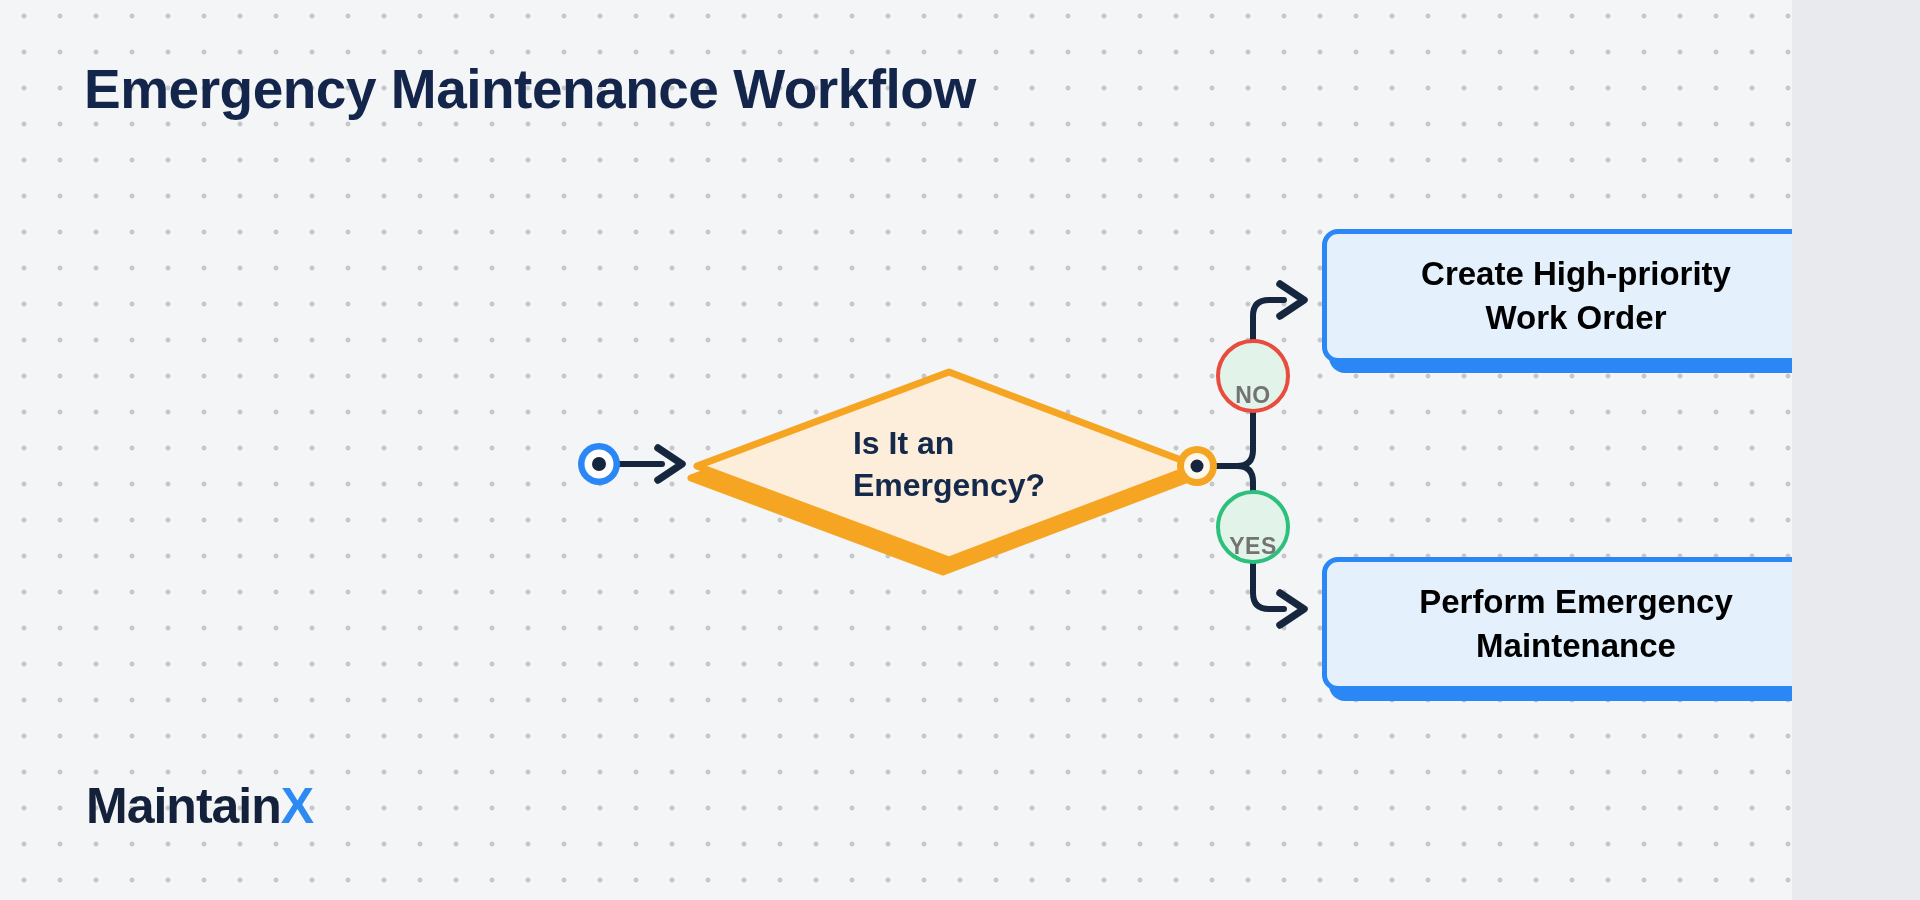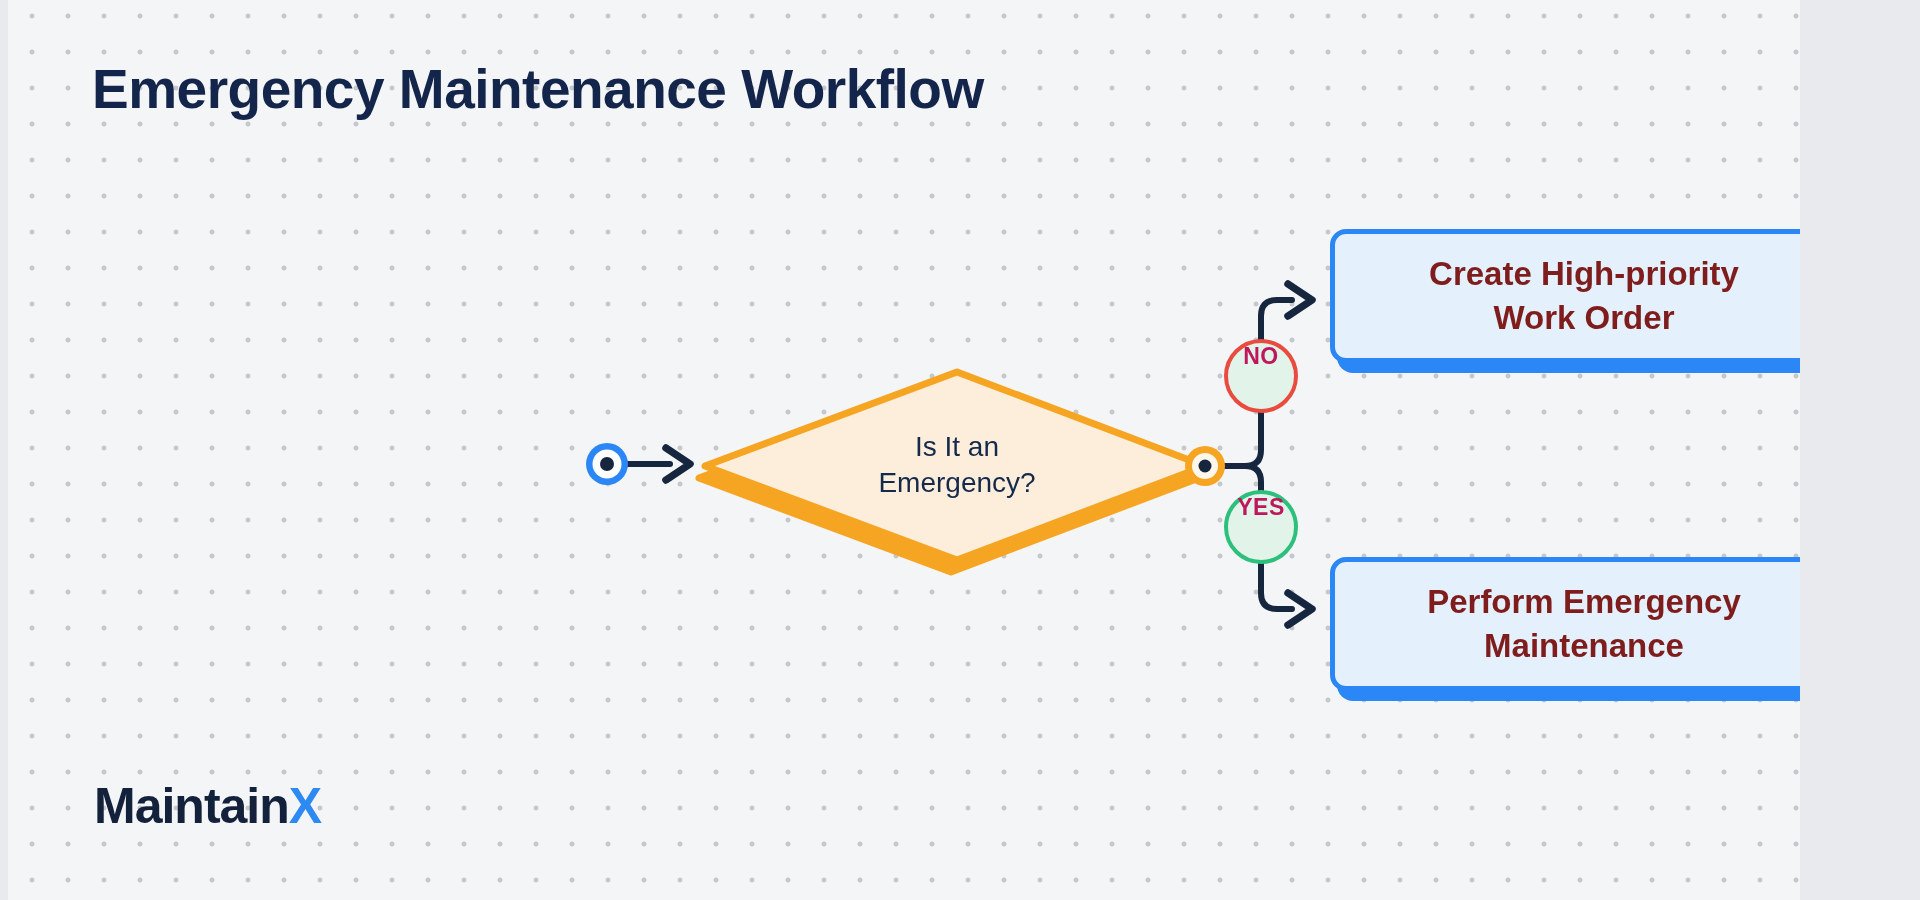--- a/index.html
+++ b/index.html
@@ -5,52 +5,51 @@
   html,body{margin:0;padding:0;background:#e9eaee;}
   .canvas{
     position:relative;
     width:1792px;height:900px;
     overflow:hidden;
     background-color:#f4f5f7;
     background-image:radial-gradient(circle, #c7c8cc 2.2px, rgba(199,200,204,0) 2.8px);
     background-size:36px 36px;
     background-position:6px -2px;
     font-family:"Liberation Sans","DejaVu Sans",sans-serif;
-    margin-left:8px;
   }
   .title{
     position:absolute;left:84px;top:56px;
     font-size:55px;font-weight:800;letter-spacing:-0.5px;
     color:#13254a;margin:0;line-height:1.2;
   }
   
   .node{
     position:absolute;box-sizing:border-box;
     background:#e4f0fc;border:5px solid #2b87f5;border-radius:16px;
     box-shadow:7px 10px 0 0 #2b87f5;
     display:flex;align-items:center;justify-content:center;text-align:center;
-    color:#7f1d1d;font-weight:600;
+    color:#000000;font-weight:600;
   }
   .node .lbl{white-space:pre-line;line-height:1.32;}
   .node-start{left:88px;top:394px;width:519px;height:140px;font-size:34px;}
   .node-no{left:1322px;top:229px;width:508px;height:134px;font-size:33px;}
   .node-yes{left:1322px;top:557px;width:508px;height:134px;font-size:33px;}
   
   .flow-svg{position:absolute;left:0;top:0;width:1920px;height:900px;pointer-events:none;}
   
   .decision-label{
     position:absolute;left:782px;top:398px;width:334px;height:134px;
-    display:flex;align-items:center;justify-content:center;text-align:center;
-    color:#15294b;font-size:28px;font-weight:400;line-height:1.3;white-space:pre-line;
+    display:flex;align-items:center;justify-content:center;text-align:left;
+    color:#15294b;font-size:32px;font-weight:700;line-height:1.3;white-space:pre-line;
   }
   
   .badge{
     position:absolute;box-sizing:border-box;width:74px;height:74px;border-radius:50%;
-    background:#e2f4e9;display:flex;align-items:flex-start;justify-content:center;
-    color:#be185d;font-size:23px;font-weight:600;letter-spacing:0.5px;
+    background:#e2f4e9;display:flex;align-items:flex-end;justify-content:center;
+    color:#737373;font-size:23px;font-weight:600;letter-spacing:0.5px;
   }
   .badge-no{left:1216px;top:339px;border:4px solid #e94b3f;}
   .badge-yes{left:1216px;top:490px;border:4px solid #2cc07c;}
   
   .logo{
     position:absolute;left:86px;top:781px;
     font-size:50px;font-weight:800;letter-spacing:-1px;color:#14213b;line-height:1;
   }
   .logo .x{color:#2e8af3;}
   .website{

